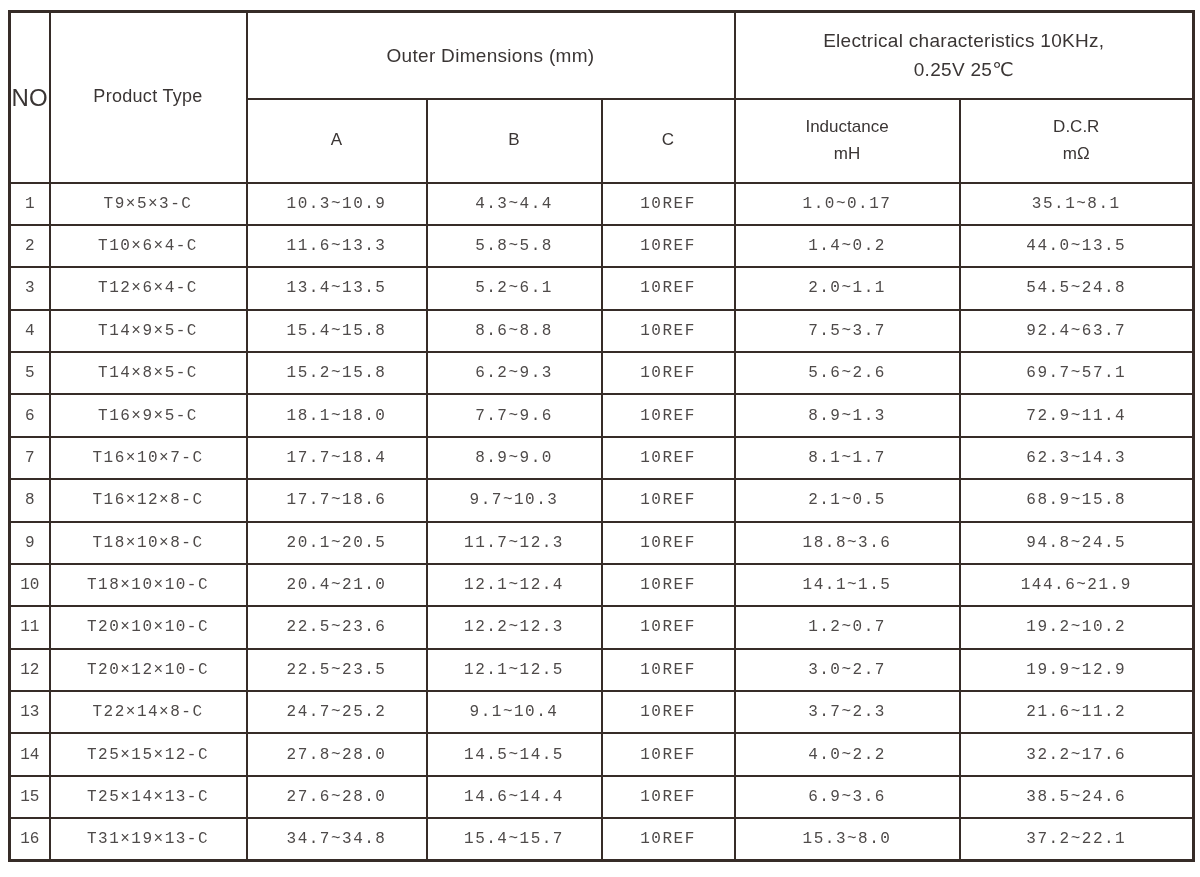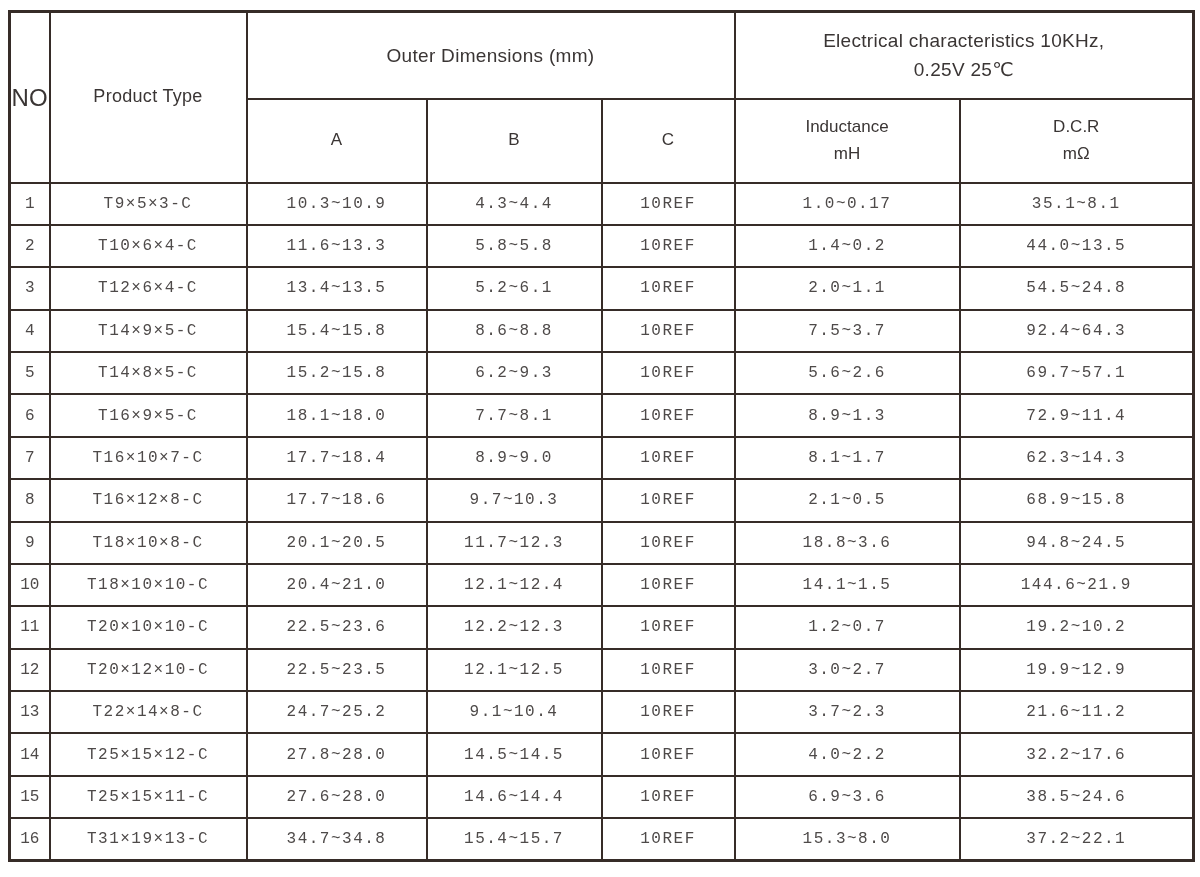--- a/index.html
+++ b/index.html
@@ -138,38 +138,38 @@
     <td class="cell">54.5~24.8</td>
   </tr>
 
   <tr class="data-row">
     <td class="cell-no">4</td>
     <td class="cell">T14×9×5-C</td>
     <td class="cell">15.4~15.8</td>
     <td class="cell">8.6~8.8</td>
     <td class="cell">10REF</td>
     <td class="cell">7.5~3.7</td>
-    <td class="cell">92.4~64.3</td>
+    <td class="cell">92.4~63.7</td>
   </tr>
 
   <tr class="data-row">
     <td class="cell-no">5</td>
     <td class="cell">T14×8×5-C</td>
     <td class="cell">15.2~15.8</td>
     <td class="cell">6.2~9.3</td>
     <td class="cell">10REF</td>
     <td class="cell">5.6~2.6</td>
     <td class="cell">69.7~57.1</td>
   </tr>
 
   <tr class="data-row">
     <td class="cell-no">6</td>
     <td class="cell">T16×9×5-C</td>
     <td class="cell">18.1~18.0</td>
-    <td class="cell">7.7~8.1</td>
+    <td class="cell">7.7~9.6</td>
     <td class="cell">10REF</td>
     <td class="cell">8.9~1.3</td>
     <td class="cell">72.9~11.4</td>
   </tr>
 
   <tr class="data-row">
     <td class="cell-no">7</td>
     <td class="cell">T16×10×7-C</td>
     <td class="cell">17.7~18.4</td>
     <td class="cell">8.9~9.0</td>
@@ -243,21 +243,21 @@
     <td class="cell">T25×15×12-C</td>
     <td class="cell">27.8~28.0</td>
     <td class="cell">14.5~14.5</td>
     <td class="cell">10REF</td>
     <td class="cell">4.0~2.2</td>
     <td class="cell">32.2~17.6</td>
   </tr>
 
   <tr class="data-row">
     <td class="cell-no">15</td>
-    <td class="cell">T25×15×11-C</td>
+    <td class="cell">T25×14×13-C</td>
     <td class="cell">27.6~28.0</td>
     <td class="cell">14.6~14.4</td>
     <td class="cell">10REF</td>
     <td class="cell">6.9~3.6</td>
     <td class="cell">38.5~24.6</td>
   </tr>
 
   <tr class="data-row">
     <td class="cell-no">16</td>
     <td class="cell">T31×19×13-C</td>

